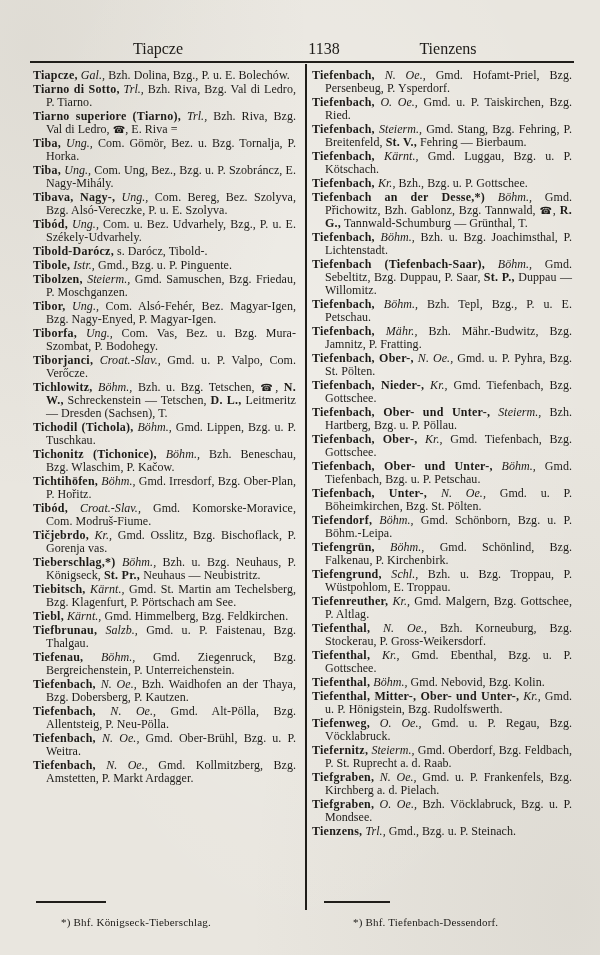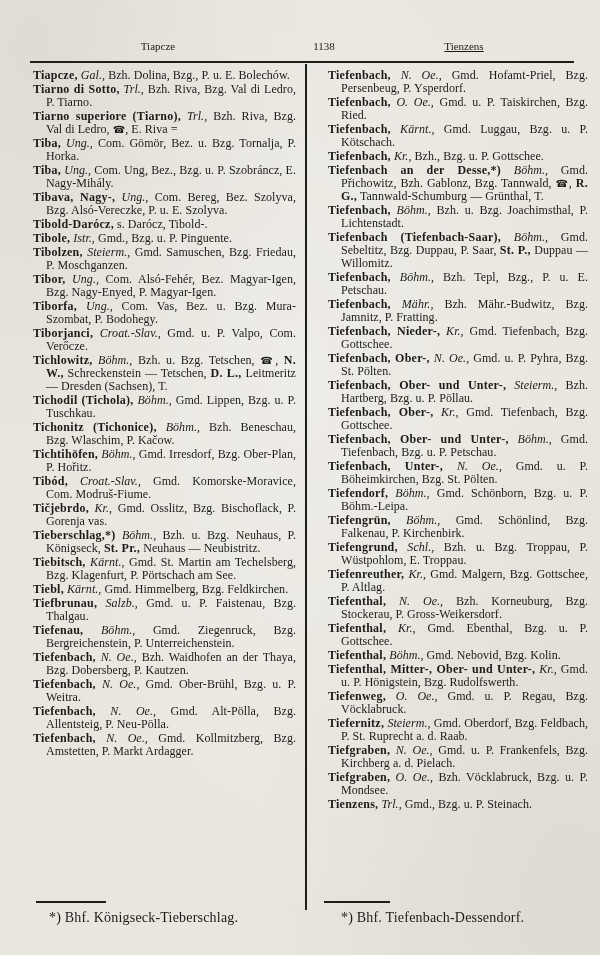--- a/index.html
+++ b/index.html
@@ -6,48 +6,48 @@
   .page{
     position:relative;width:600px;height:955px;overflow:hidden;
     background:
       radial-gradient(ellipse at 50% 40%, rgba(255,255,255,0.25), rgba(255,255,255,0) 70%),
       radial-gradient(ellipse at 95% 95%, rgba(90,85,70,0.08), rgba(0,0,0,0) 40%),
       radial-gradient(ellipse at 5% 5%, rgba(90,85,70,0.07), rgba(0,0,0,0) 35%),
       #e9e6df;
     font-family:"Liberation Serif","DejaVu Serif",serif;
     color:#1d1b18;
   }
-  .running-header{position:absolute;top:40px;left:0;width:600px;height:18px;font-size:11px;}
+  .running-header{position:absolute;top:40px;left:0;width:600px;height:18px;font-size:16px;}
   .running-header span{position:absolute;transform:translateX(-50%);white-space:nowrap;}
   .rh-left{left:158px;}
   .rh-num{left:324px;}
-  .rh-right{left:464px;text-decoration:underline;}
+  .rh-right{left:448px;}
   .header-rule{position:absolute;top:61px;left:30px;width:544px;height:2px;background:#201e1a;}
   .col-divider{position:absolute;top:64px;left:305px;width:2px;height:846px;background:#201e1a;}
   .columns{position:absolute;top:69px;left:0;width:600px;display:flex;align-items:flex-start;}
   .col{box-sizing:border-box;}
   .col.left{margin-left:33px;width:263px;}
-  .col.right{margin-left:32px;width:260px;}
+  .col.right{margin-left:16px;width:260px;}
   .entry{
     margin:0 0 1px 0;
     padding-left:13px;text-indent:-13px;
     text-align:justify;
     font-size:12px;line-height:13px;
     letter-spacing:0.05px;
   }
   .bold{font-weight:bold;letter-spacing:0.25px;}
   .italic{font-style:italic;}
   .horn{font-family:"DejaVu Sans",sans-serif;font-size:10px;letter-spacing:0;}
   .footnote{position:absolute;}
   .fn-left{left:48px;top:901px;width:230px;}
   .fn-right{left:340px;top:901px;width:230px;}
   .fn-rule{height:1.5px;background:#201e1a;margin-bottom:7px;}
   .fn-left .fn-rule{width:70px;margin-left:-12px;}
   .fn-right .fn-rule{width:66px;margin-left:-16px;}
-  .fn-text{margin:1px;font-size:14px;letter-spacing:0.2px;}
+  .fn-text{margin:13px;font-size:11px;letter-spacing:0.2px;}
 </style>
 </head>
 <body>
 
 <div class="page">
 
   <div class="running-header">
     <span class="rh-left">Tiapcze</span>
     <span class="rh-num">1138</span>
     <span class="rh-right">Tienzens</span>
@@ -57,54 +57,56 @@
   <div class="col-divider"></div>
 
   <div class="columns">
     <div class="col left" id="col-left">
         <p class="entry"><span class="bold">Tiapcze,</span><span class="italic"> Gal.,</span><span class="plain"> Bzh. Dolina, Bzg., P. u. E. Bolechów.</span></p>
         <p class="entry"><span class="bold">Tiarno di Sotto,</span><span class="italic"> Trl.,</span><span class="plain"> Bzh. Riva, Bzg. Val di Ledro, P. Tiarno.</span></p>
         <p class="entry"><span class="bold">Tiarno superiore (Tiarno),</span><span class="italic"> Trl.,</span><span class="plain"> Bzh. Riva, Bzg. Val di Ledro, </span><span class="horn">☎</span><span class="plain">, E. Riva =</span></p>
         <p class="entry"><span class="bold">Tiba,</span><span class="italic"> Ung.,</span><span class="plain"> Com. Gömör, Bez. u. Bzg. Tornalja, P. Horka.</span></p>
         <p class="entry"><span class="bold">Tiba,</span><span class="italic"> Ung.,</span><span class="plain"> Com. Ung, Bez., Bzg. u. P. Szobráncz, E. Nagy-Mihály.</span></p>
         <p class="entry"><span class="bold">Tibava, Nagy-,</span><span class="italic"> Ung.,</span><span class="plain"> Com. Bereg, Bez. Szolyva, Bzg. Alsó-Vereczke, P. u. E. Szolyva.</span></p>
+        <p class="entry"><span class="bold">Tibód,</span><span class="italic"> Ung.,</span><span class="plain"> Com. u. Bez. Udvarhely, Bzg., P. u. E. Székely-Udvarhely.</span></p>
         <p class="entry"><span class="bold">Tibold-Darócz,</span><span class="plain"> s. Darócz, Tibold-.</span></p>
         <p class="entry"><span class="bold">Tibole,</span><span class="italic"> Istr.,</span><span class="plain"> Gmd., Bzg. u. P. Pinguente.</span></p>
         <p class="entry"><span class="bold">Tibolzen,</span><span class="italic"> Steierm.,</span><span class="plain"> Gmd. Samuschen, Bzg. Friedau, P. Moschganzen.</span></p>
         <p class="entry"><span class="bold">Tibor,</span><span class="italic"> Ung.,</span><span class="plain"> Com. Alsó-Fehér, Bez. Magyar-Igen, Bzg. Nagy-Enyed, P. Magyar-Igen.</span></p>
         <p class="entry"><span class="bold">Tiborfa,</span><span class="italic"> Ung.,</span><span class="plain"> Com. Vas, Bez. u. Bzg. Mura-Szombat, P. Bodohegy.</span></p>
         <p class="entry"><span class="bold">Tiborjanci,</span><span class="italic"> Croat.-Slav.,</span><span class="plain"> Gmd. u. P. Valpo, Com. Verőcze.</span></p>
         <p class="entry"><span class="bold">Tichlowitz,</span><span class="italic"> Böhm.,</span><span class="plain"> Bzh. u. Bzg. Tetschen, </span><span class="horn">☎</span><span class="plain">, </span><span class="bold">N. W.,</span><span class="plain"> Schreckenstein — Tetschen, </span><span class="bold">D. L.,</span><span class="plain"> Leitmeritz — Dresden (Sachsen), T.</span></p>
         <p class="entry"><span class="bold">Tichodil (Tichola),</span><span class="italic"> Böhm.,</span><span class="plain"> Gmd. Lippen, Bzg. u. P. Tuschkau.</span></p>
         <p class="entry"><span class="bold">Tichonitz (Tichonice),</span><span class="italic"> Böhm.,</span><span class="plain"> Bzh. Beneschau, Bzg. Wlaschim, P. Kačow.</span></p>
         <p class="entry"><span class="bold">Tichtihöfen,</span><span class="italic"> Böhm.,</span><span class="plain"> Gmd. Irresdorf, Bzg. Ober-Plan, P. Hořitz.</span></p>
         <p class="entry"><span class="bold">Tibód,</span><span class="italic"> Croat.-Slav.,</span><span class="plain"> Gmd. Komorske-Moravice, Com. Modruš-Fiume.</span></p>
         <p class="entry"><span class="bold">Tičjebrdo,</span><span class="italic"> Kr.,</span><span class="plain"> Gmd. Osslitz, Bzg. Bischoflack, P. Gorenja vas.</span></p>
         <p class="entry"><span class="bold">Tieberschlag,*)</span><span class="italic"> Böhm.,</span><span class="plain"> Bzh. u. Bzg. Neuhaus, P. Königseck, </span><span class="bold">St. Pr.,</span><span class="plain"> Neuhaus — Neubistritz.</span></p>
         <p class="entry"><span class="bold">Tiebitsch,</span><span class="italic"> Kärnt.,</span><span class="plain"> Gmd. St. Martin am Techelsberg, Bzg. Klagenfurt, P. Pörtschach am See.</span></p>
         <p class="entry"><span class="bold">Tiebl,</span><span class="italic"> Kärnt.,</span><span class="plain"> Gmd. Himmelberg, Bzg. Feldkirchen.</span></p>
         <p class="entry"><span class="bold">Tiefbrunau,</span><span class="italic"> Salzb.,</span><span class="plain"> Gmd. u. P. Faistenau, Bzg. Thalgau.</span></p>
         <p class="entry"><span class="bold">Tiefenau,</span><span class="italic"> Böhm.,</span><span class="plain"> Gmd. Ziegenruck, Bzg. Bergreichenstein, P. Unterreichenstein.</span></p>
         <p class="entry"><span class="bold">Tiefenbach,</span><span class="italic"> N. Oe.,</span><span class="plain"> Bzh. Waidhofen an der Thaya, Bzg. Dobersberg, P. Kautzen.</span></p>
+        <p class="entry"><span class="bold">Tiefenbach,</span><span class="italic"> N. Oe.,</span><span class="plain"> Gmd. Alt-Pölla, Bzg. Allentsteig, P. Neu-Pölla.</span></p>
         <p class="entry"><span class="bold">Tiefenbach,</span><span class="italic"> N. Oe.,</span><span class="plain"> Gmd. Ober-Brühl, Bzg. u. P. Weitra.</span></p>
-        <p class="entry"><span class="bold">Tiefenbach,</span><span class="italic"> N. Oe.,</span><span class="plain"> Gmd. Alt-Pölla, Bzg. Allentsteig, P. Neu-Pölla.</span></p>
         <p class="entry"><span class="bold">Tiefenbach,</span><span class="italic"> N. Oe.,</span><span class="plain"> Gmd. Kollmitzberg, Bzg. Amstetten, P. Markt Ardagger.</span></p>
       </div>
     <div class="col right" id="col-right">
         <p class="entry"><span class="bold">Tiefenbach,</span><span class="italic"> N. Oe.,</span><span class="plain"> Gmd. Hofamt-Priel, Bzg. Persenbeug, P. Ysperdorf.</span></p>
         <p class="entry"><span class="bold">Tiefenbach,</span><span class="italic"> O. Oe.,</span><span class="plain"> Gmd. u. P. Taiskirchen, Bzg. Ried.</span></p>
+        <p class="entry"><span class="bold">Tiefenbach,</span><span class="italic"> Steierm.,</span><span class="plain"> Gmd. Stang, Bzg. Fehring, P. Breitenfeld, </span><span class="bold">St. V.,</span><span class="plain"> Fehring — Bierbaum.</span></p>
         <p class="entry"><span class="bold">Tiefenbach,</span><span class="italic"> Kärnt.,</span><span class="plain"> Gmd. Luggau, Bzg. u. P. Kötschach.</span></p>
         <p class="entry"><span class="bold">Tiefenbach,</span><span class="italic"> Kr.,</span><span class="plain"> Bzh., Bzg. u. P. Gottschee.</span></p>
         <p class="entry"><span class="bold">Tiefenbach an der Desse,*)</span><span class="italic"> Böhm.,</span><span class="plain"> Gmd. Přichowitz, Bzh. Gablonz, Bzg. Tannwald, </span><span class="horn">☎</span><span class="plain">, </span><span class="bold">R. G.,</span><span class="plain"> Tannwald-Schumburg — Grünthal, T.</span></p>
         <p class="entry"><span class="bold">Tiefenbach,</span><span class="italic"> Böhm.,</span><span class="plain"> Bzh. u. Bzg. Joachimsthal, P. Lichtenstadt.</span></p>
         <p class="entry"><span class="bold">Tiefenbach (Tiefenbach-Saar),</span><span class="italic"> Böhm.,</span><span class="plain"> Gmd. Sebeltitz, Bzg. Duppau, P. Saar, </span><span class="bold">St. P.,</span><span class="plain"> Duppau — Willomitz.</span></p>
         <p class="entry"><span class="bold">Tiefenbach,</span><span class="italic"> Böhm.,</span><span class="plain"> Bzh. Tepl, Bzg., P. u. E. Petschau.</span></p>
         <p class="entry"><span class="bold">Tiefenbach,</span><span class="italic"> Mähr.,</span><span class="plain"> Bzh. Mähr.-Budwitz, Bzg. Jamnitz, P. Fratting.</span></p>
+        <p class="entry"><span class="bold">Tiefenbach, Ober-,</span><span class="italic"> N. Oe.,</span><span class="plain"> Gmd. u. P. Pyhra, Bzg. St. Pölten.</span></p>
         <p class="entry"><span class="bold">Tiefenbach, Nieder-,</span><span class="italic"> Kr.,</span><span class="plain"> Gmd. Tiefenbach, Bzg. Gottschee.</span></p>
-        <p class="entry"><span class="bold">Tiefenbach, Ober-,</span><span class="italic"> N. Oe.,</span><span class="plain"> Gmd. u. P. Pyhra, Bzg. St. Pölten.</span></p>
         <p class="entry"><span class="bold">Tiefenbach, Ober- und Unter-,</span><span class="italic"> Steierm.,</span><span class="plain"> Bzh. Hartberg, Bzg. u. P. Pöllau.</span></p>
         <p class="entry"><span class="bold">Tiefenbach, Ober-,</span><span class="italic"> Kr.,</span><span class="plain"> Gmd. Tiefenbach, Bzg. Gottschee.</span></p>
         <p class="entry"><span class="bold">Tiefenbach, Ober- und Unter-,</span><span class="italic"> Böhm.,</span><span class="plain"> Gmd. Tiefenbach, Bzg. u. P. Petschau.</span></p>
         <p class="entry"><span class="bold">Tiefenbach, Unter-,</span><span class="italic"> N. Oe.,</span><span class="plain"> Gmd. u. P. Böheimkirchen, Bzg. St. Pölten.</span></p>
         <p class="entry"><span class="bold">Tiefendorf,</span><span class="italic"> Böhm.,</span><span class="plain"> Gmd. Schönborn, Bzg. u. P. Böhm.-Leipa.</span></p>
         <p class="entry"><span class="bold">Tiefengrün,</span><span class="italic"> Böhm.,</span><span class="plain"> Gmd. Schönlind, Bzg. Falkenau, P. Kirchenbirk.</span></p>
         <p class="entry"><span class="bold">Tiefengrund,</span><span class="italic"> Schl.,</span><span class="plain"> Bzh. u. Bzg. Troppau, P. Wüstpohlom, E. Troppau.</span></p>
         <p class="entry"><span class="bold">Tiefenreuther,</span><span class="italic"> Kr.,</span><span class="plain"> Gmd. Malgern, Bzg. Gottschee, P. Altlag.</span></p>
         <p class="entry"><span class="bold">Tiefenthal,</span><span class="italic"> N. Oe.,</span><span class="plain"> Bzh. Korneuburg, Bzg. Stockerau, P. Gross-Weikersdorf.</span></p>
         <p class="entry"><span class="bold">Tiefenthal,</span><span class="italic"> Kr.,</span><span class="plain"> Gmd. Ebenthal, Bzg. u. P. Gottschee.</span></p>

